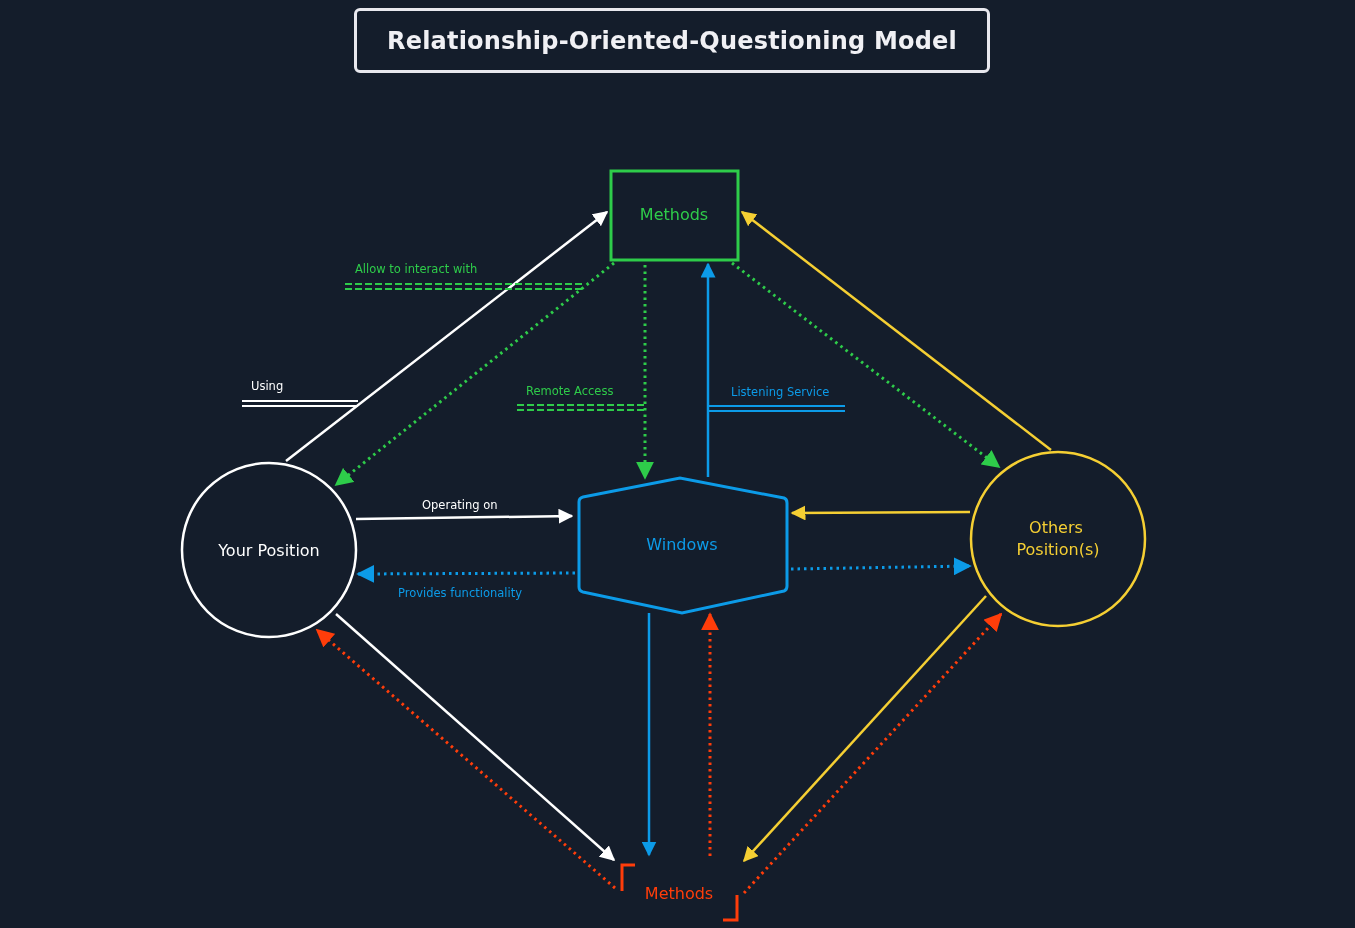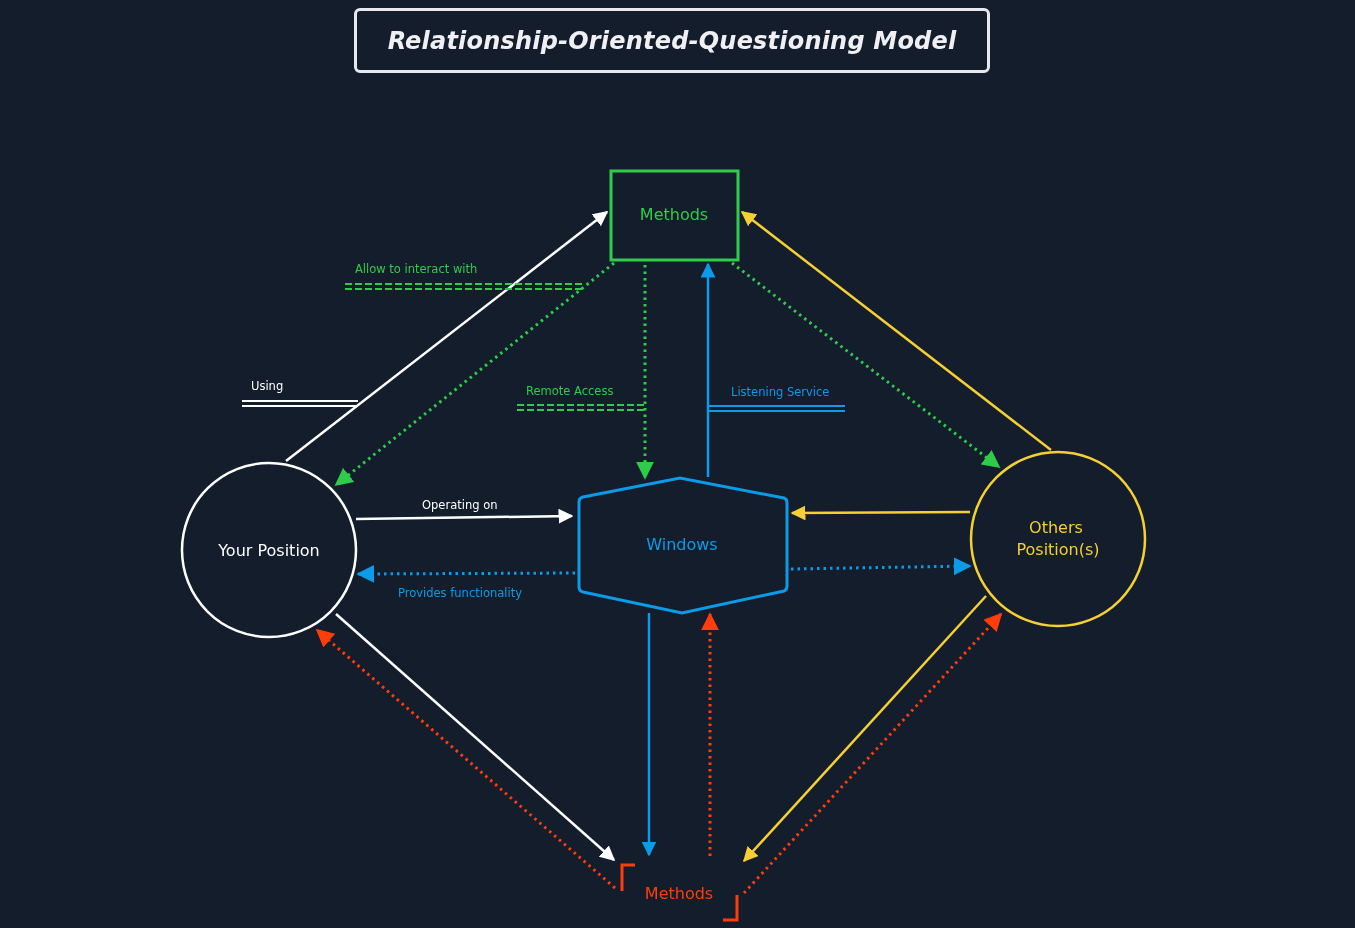--- a/index.html
+++ b/index.html
@@ -24,21 +24,20 @@
       border: 3px solid #e8e8ee;
       border-radius: 6px;
       box-sizing: border-box;
       display: flex;
       align-items: center;
       justify-content: center;
       color: #f0f0f4;
       font-size: 24px;
       font-weight: bold;
       letter-spacing: 0.2px;
-      font-style: italic;
     }
     svg text {
       font-family: "DejaVu Sans", "Liberation Sans", sans-serif;
     }
   </style>
 </head>
 <body>
 
 <div class="title-box">
   <span>Relationship-Oriented-Questioning Model</span>

